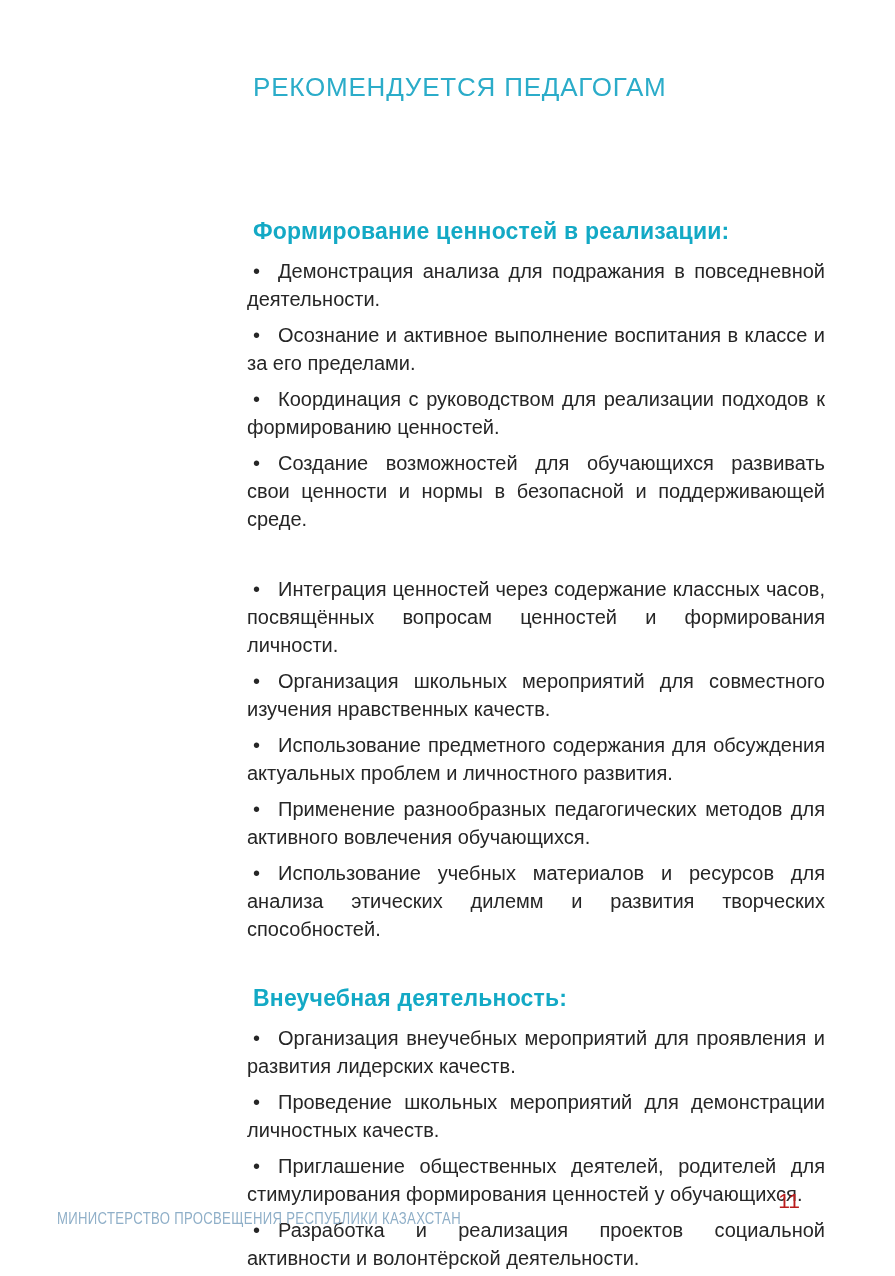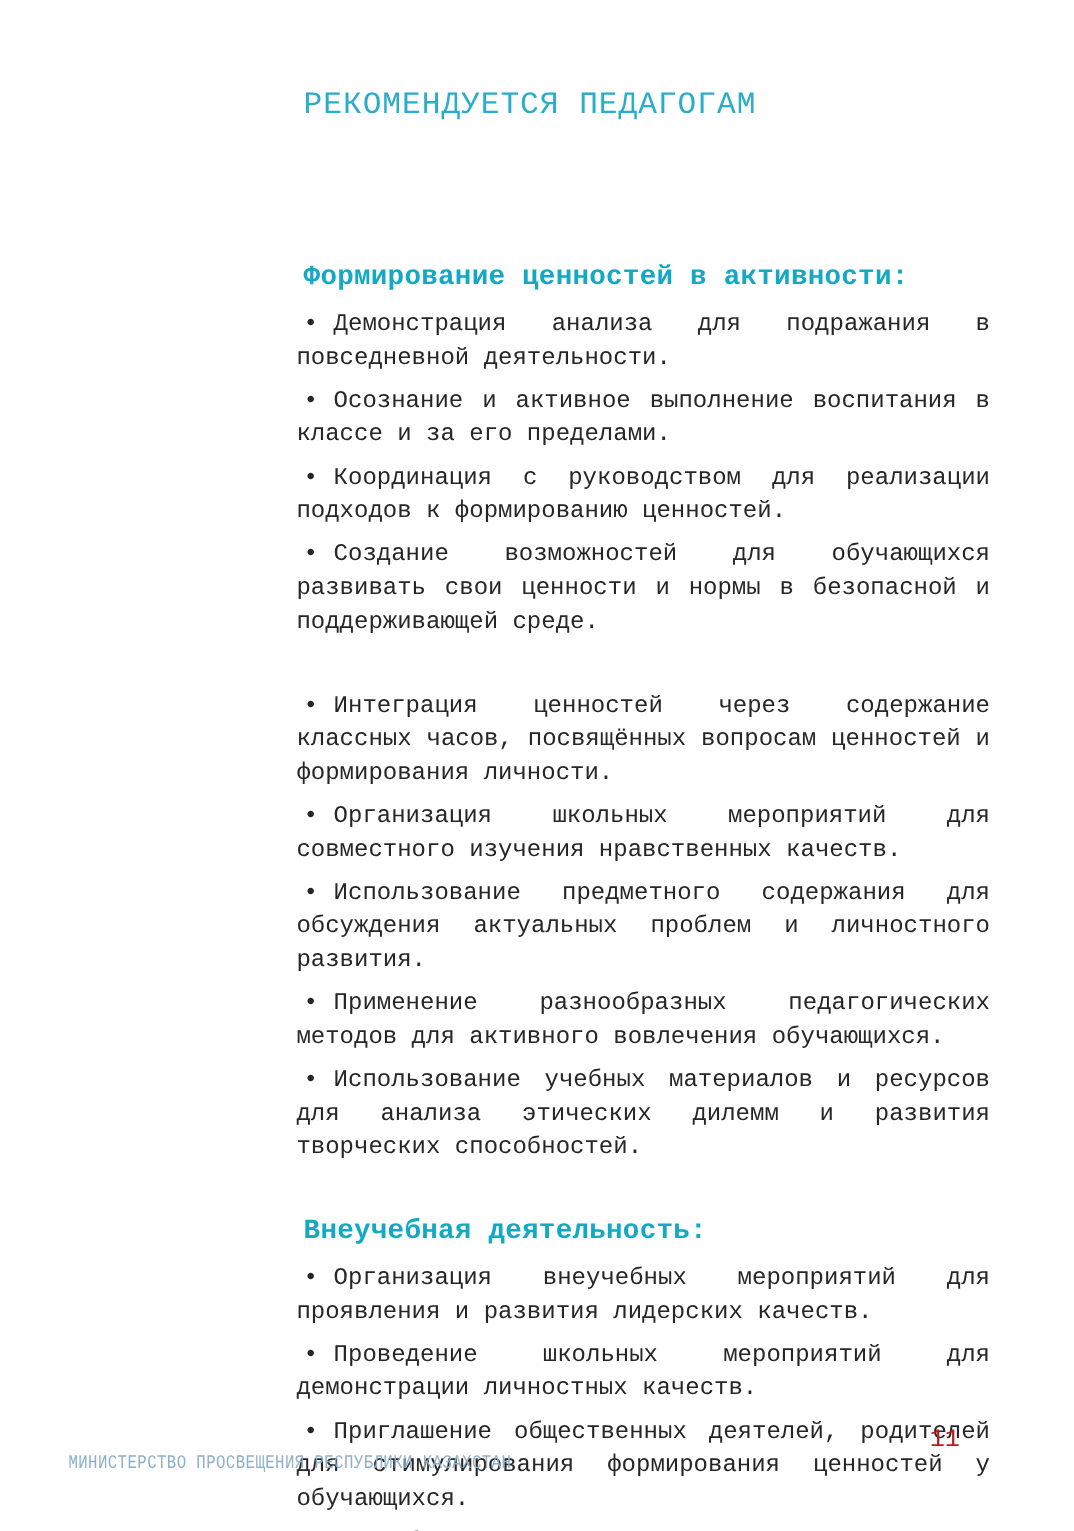--- a/index.html
+++ b/index.html
@@ -2,21 +2,21 @@
 <html><head>
 <meta charset="utf-8">
 <style>
   html, body { margin: 0; padding: 0; background: #ffffff; }
   .page {
     position: relative;
     width: 874px;
     height: 1276px;
     background: #ffffff;
     overflow: hidden;
-    font-family: Liberation Mono, monospace;
+    font-family: Liberation Sans, sans-serif;
   }
   .content {
     position: absolute;
     left: 247px;
     top: 72px;
     width: 578px;
   }
   .doc-title {
     margin: 0;
     padding-left: 6px;
@@ -74,21 +74,21 @@
   }
 </style>
 </head>
 <body>
 
 <div class="page">
   <div class="content">
     <h1 class="doc-title">РЕКОМЕНДУЕТСЯ ПЕДАГОГАМ</h1>
     <div id="sections">
   <section class="doc-section">
-    <h2 class="section-heading">Формирование ценностей в активности:</h2>
+    <h2 class="section-heading">Формирование ценностей в реализации:</h2>
     <ul class="bullet-list">
   <li class="bullet-item"><span class="bullet-dot">•</span><span class="bullet-text">Демонстрация анализа для подражания в повседневной деятельности.</span></li>
 
   <li class="bullet-item"><span class="bullet-dot">•</span><span class="bullet-text">Осознание и активное выполнение воспитания в классе и за его пределами.</span></li>
 
   <li class="bullet-item"><span class="bullet-dot">•</span><span class="bullet-text">Координация с руководством для реализации подходов к формированию ценностей.</span></li>
 
   <li class="bullet-item"><span class="bullet-dot">•</span><span class="bullet-text">Создание возможностей для обучающихся развивать свои ценности и нормы в безопасной и поддерживающей среде.</span></li>
 </ul>
   </section>

